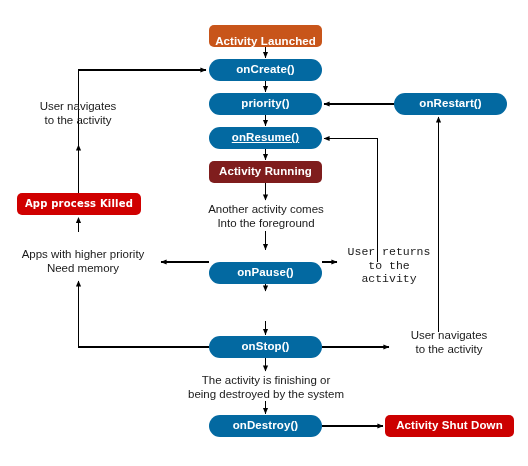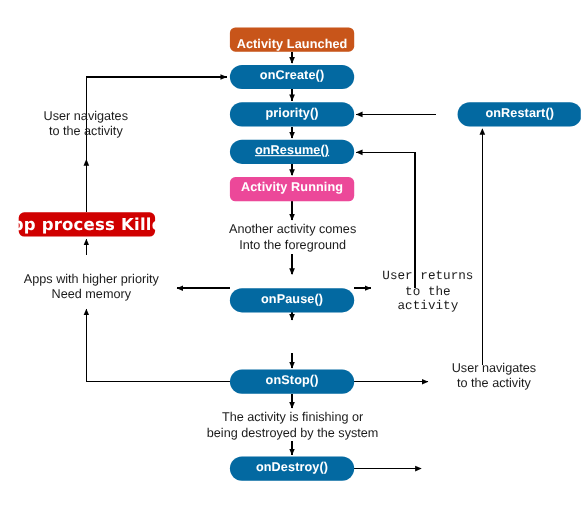--- a/index.html
+++ b/index.html
@@ -15,22 +15,22 @@
     font-weight:bold;
     font-size:11.5px;
     letter-spacing:.1px;
     text-align:center;
     line-height:1;
     box-sizing:border-box;
     white-space:nowrap;
   }
   .node.state{background:#0369a1;border-radius:11px;}
   .node.launched{background:#c8551a;align-items:flex-end;}
-  .node.running{background:#ec4899;}
-  .node.killed{background:#d00000;font-family:"DejaVu Sans",sans-serif;font-size:15px;letter-spacing:.2px;}
+  .node.running{background:#7f1d1d;}
+  .node.killed{background:#d00000;font-family:"DejaVu Sans",sans-serif;font-size:10px;letter-spacing:.2px;}
   .node.shutdown{background:#cc0000;font-size:11.5px;}
 
   .caption{
     position:absolute;
     color:#1a1a1a;
     font-size:11.5px;
     line-height:13.5px;
     text-align:center;
     white-space:pre-line;
     font-weight:normal;
@@ -117,28 +117,31 @@
   </div>
 
   <div class="node state" style="left:209px;top:336px;width:113px;height:22px;">
     <span>onStop()</span>
   </div>
 
   <div class="node state" style="left:209px;top:415px;width:113px;height:22px;">
     <span>onDestroy()</span>
   </div>
 
-  <div class="node state" style="left:416px;top:93px;width:113px;height:22px;">
+  <div class="node state" style="left:394px;top:93px;width:113px;height:22px;">
     <span>onRestart()</span>
   </div>
 
   <div class="node killed" style="left:17px;top:193px;width:124px;height:22px;">
     <span>App process Killed</span>
   </div>
 
+  <div class="node shutdown" style="left:385px;top:415px;width:129px;height:22px;">
+    <span>Activity Shut Down</span>
+  </div>
 
   <div class="caption" style="left:12px;top:100px;width:132px;">User navigates
 to the activity</div>
 
   <div class="caption" style="left:193px;top:203px;width:146px;">Another activity comes
 Into the foreground</div>
 
   <div class="caption" style="left:7px;top:248px;width:152px;">Apps with higher priority
 Need memory</div>
 

